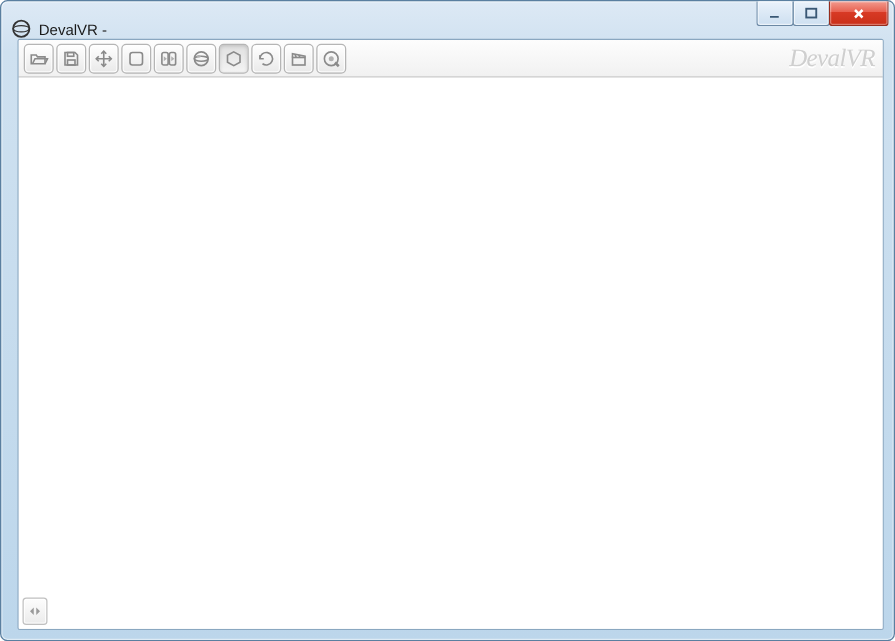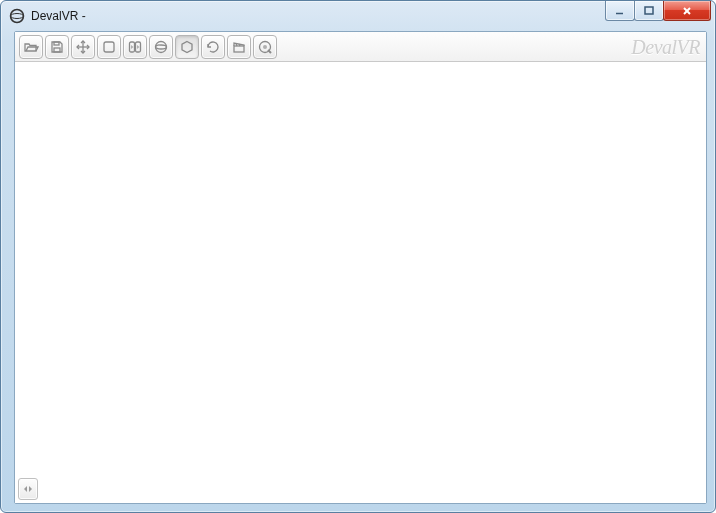--- a/index.html
+++ b/index.html
@@ -12,21 +12,21 @@
     border: 1px solid #5a7fa0;
     border-radius: 6px;
     position: relative;
     display: flex; flex-direction: column;
     box-shadow: inset 0 0 0 1px rgba(255,255,255,.5);
   }
 
   
   .titlebar {
     height: 30px;
-    display: flex; align-items: center;
+    display: flex; align-items: flex-end;
     padding: 0 0 0 8px;
     position: relative;
   }
   .title-icon {
     width: 16px; height: 16px; margin-right: 6px;
     position: relative;
     display: flex; align-items: center; justify-content: center;
   }
   .title-text { color: #1a1a1a; font-size: 12px; }
   .win-controls {

